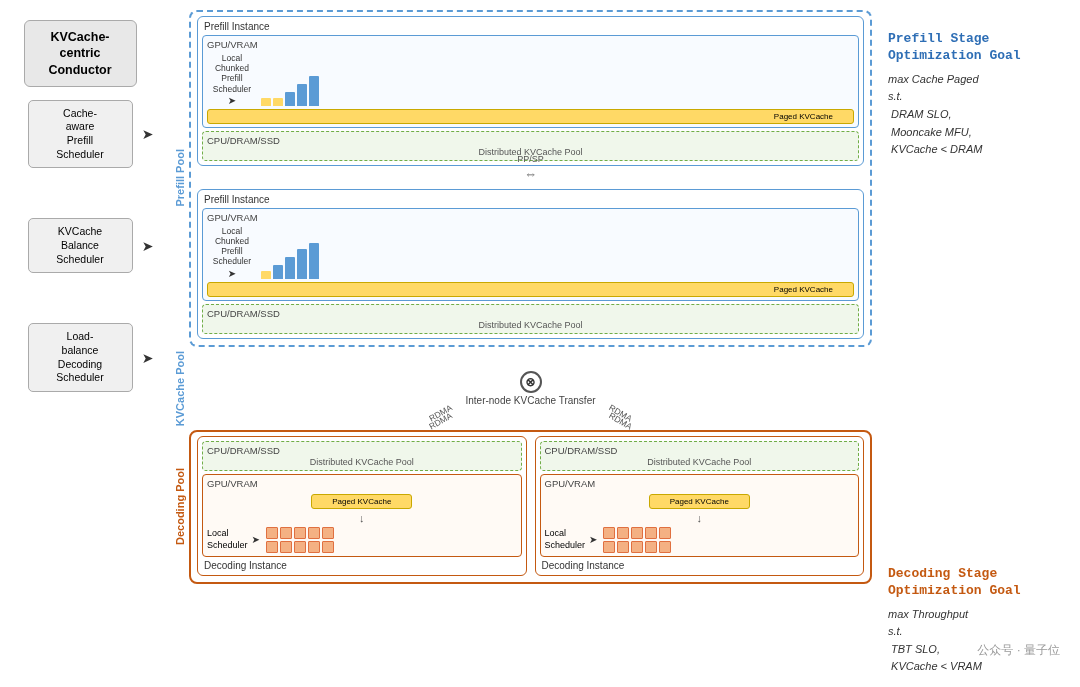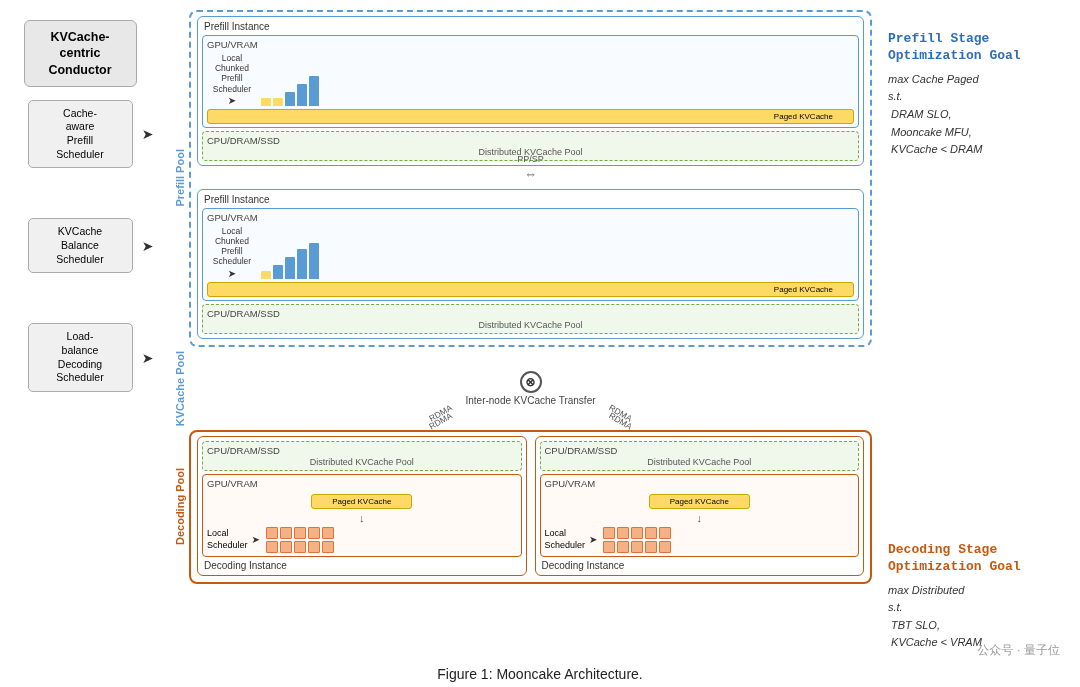--- a/index.html
+++ b/index.html
@@ -590,31 +590,28 @@
           <em>max Cache Paged</em><br>
           <em>s.t.</em><br>
           &nbsp;<em>DRAM SLO,</em><br>
           &nbsp;<em>Mooncake MFU,</em><br>
           &nbsp;<em>KVCache &lt; DRAM</em>
         </div>
       </div>
       <div class="goal-section" style="margin-top:auto; padding-top:30px;">
         <div class="goal-title orange">Decoding Stage<br>Optimization Goal</div>
         <div class="goal-text">
-          <em>max Distributed</em><br>
+          <em>max Throughput</em><br>
           <em>s.t.</em><br>
           &nbsp;<em>TBT SLO,</em><br>
           &nbsp;<em>KVCache &lt; VRAM</em>
         </div>
       </div>
     </div>
 
   </div>
 
-  <div class="figure-caption">
-    <span>Figure 1: Mooncake Architecture.</span>
-  </div>
 
   <div class="watermark">
     <span>公众号 · 量子位</span>
   </div>
 
 </div>
 
 </body></html>

